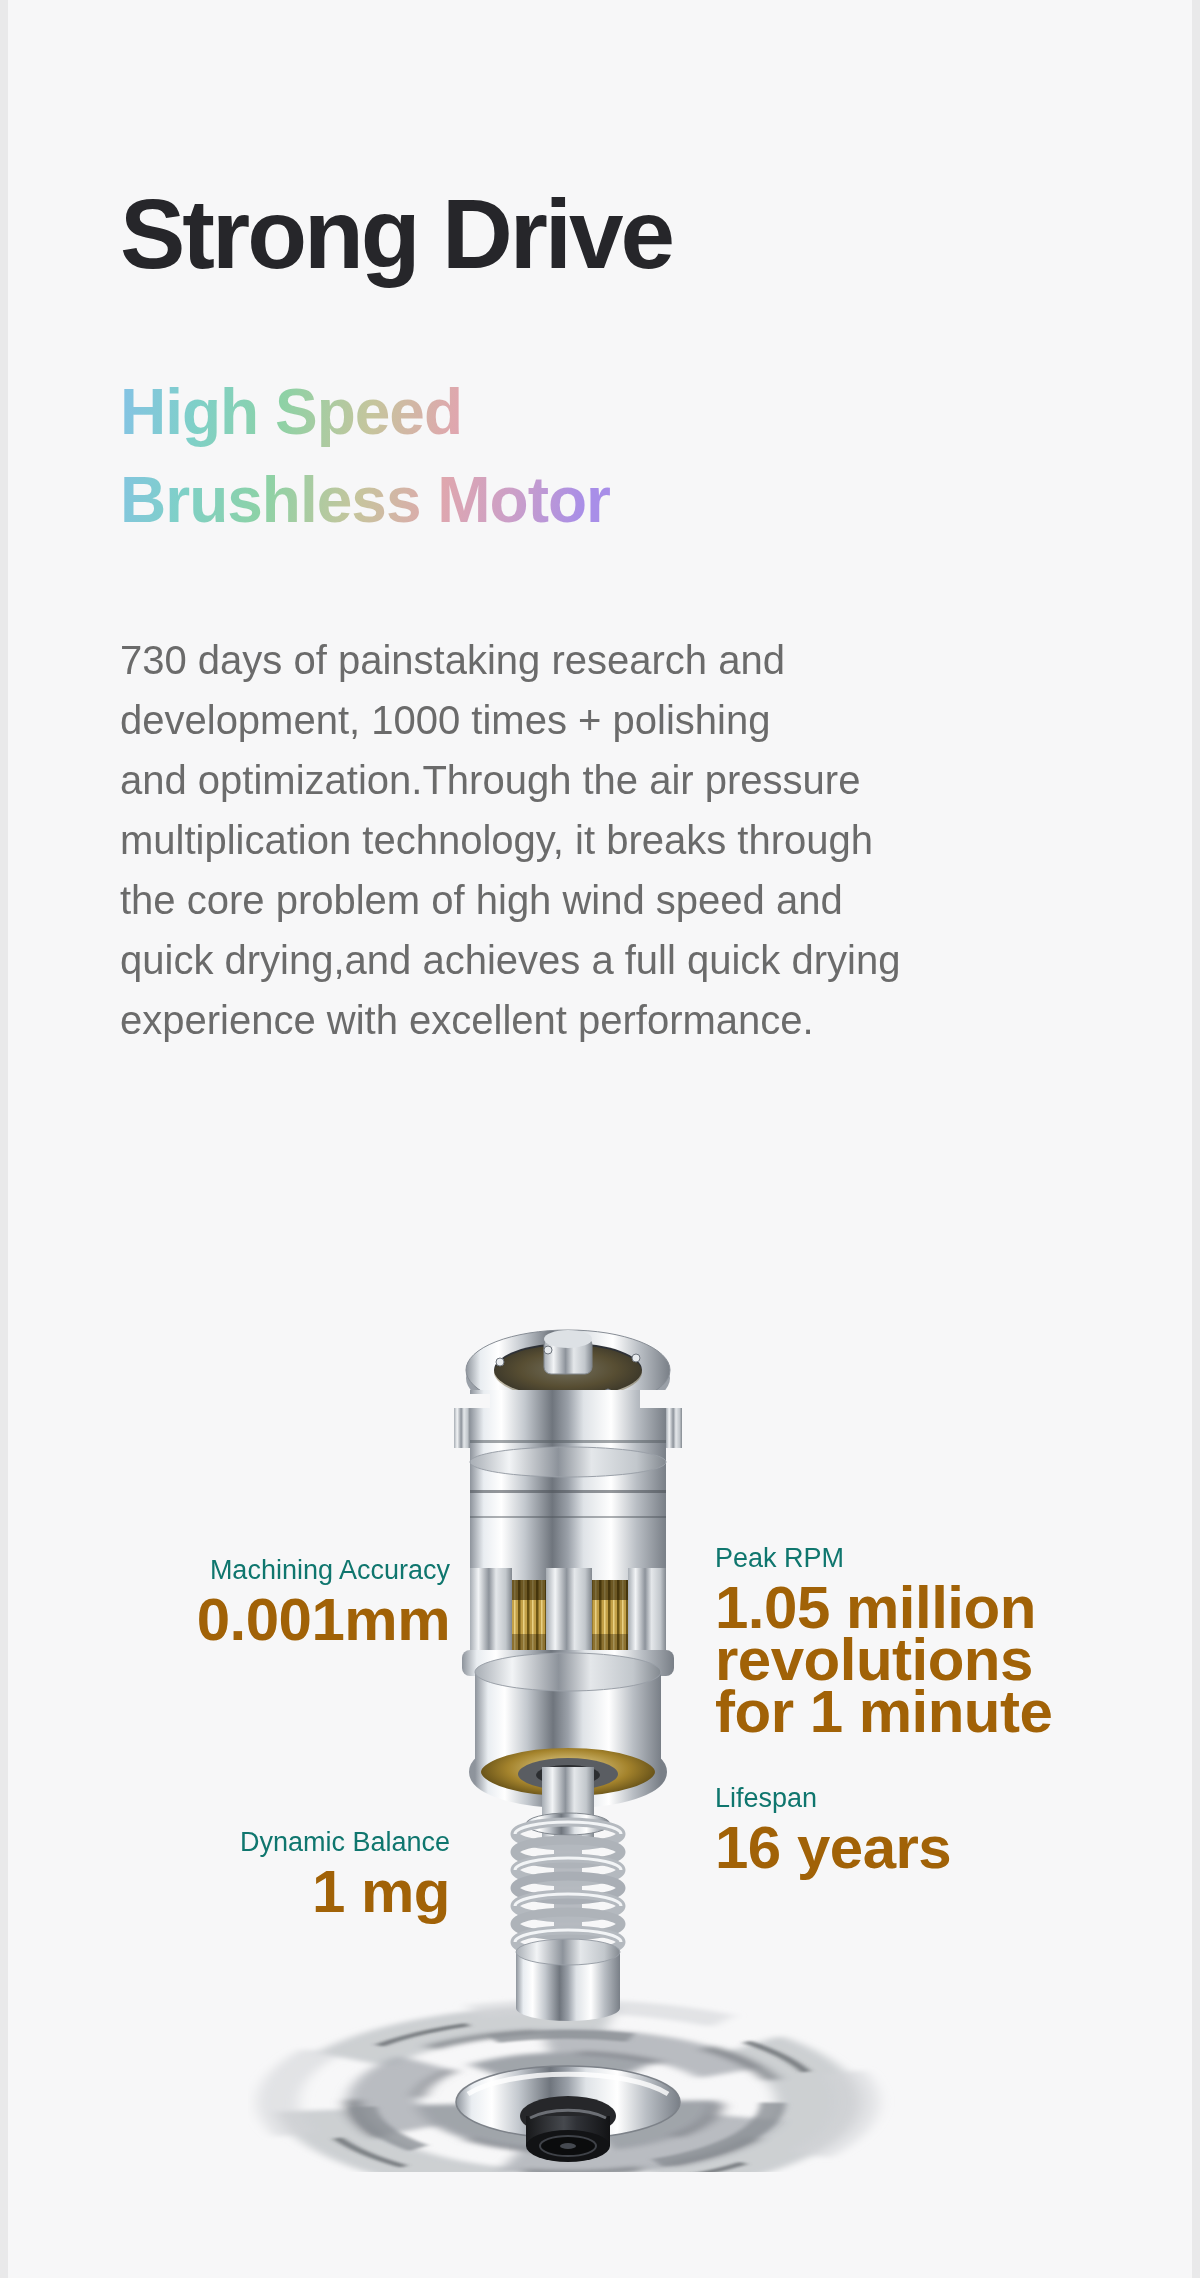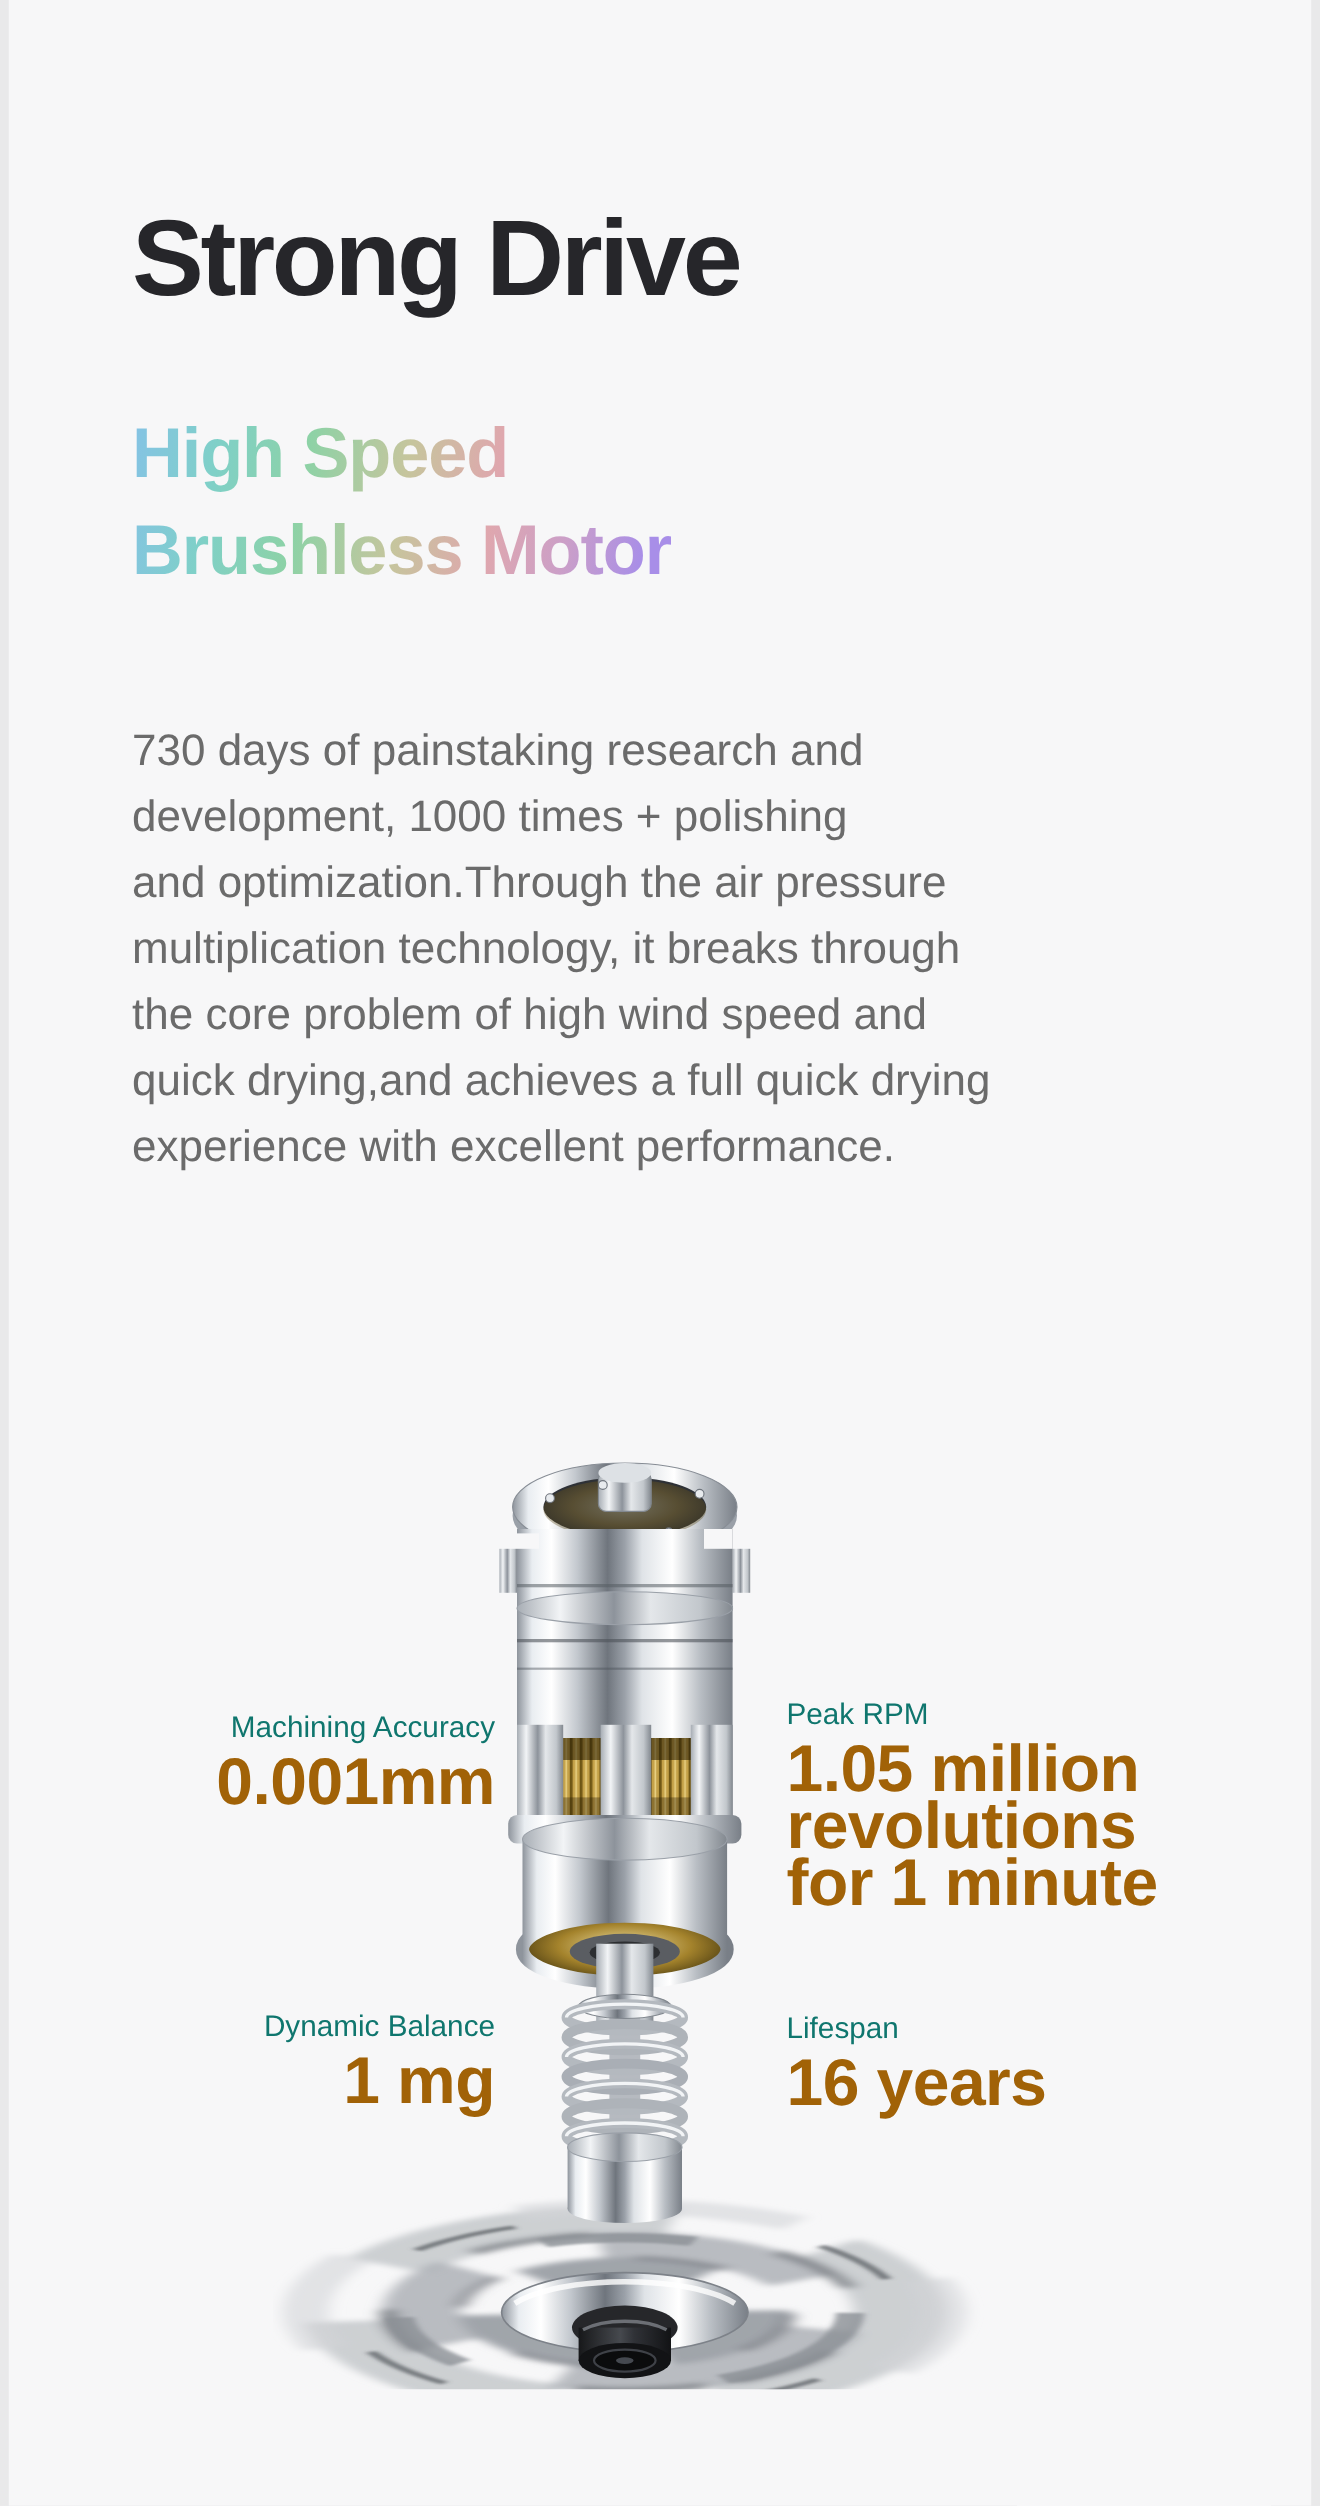--- a/index.html
+++ b/index.html
@@ -22,21 +22,21 @@
     position:absolute;left:112px;top:368px;
     margin:0;
     font-size:64px;font-weight:700;line-height:88px;
     letter-spacing:-1px;
     white-space:pre-line;
     background:linear-gradient(100deg,#85c2e6 0%,#7fd0c8 16%,#8dd2a6 32%,#c6c59d 50%,#dfa7ae 66%,#cb9fc8 80%,#a88ee8 94%);
     -webkit-background-clip:text;background-clip:text;
     color:transparent;
   }
   .description{
-    position:absolute;left:112px;top:652px;
+    position:absolute;left:112px;top:630px;
     margin:0;width:1020px;
     font-size:40px;font-weight:400;line-height:60px;
     color:#6b6b6b;
     white-space:pre-line;
   }
   .motor-wrap{position:absolute;left:240px;top:1312px;width:650px;height:860px;}
   .spec{position:absolute;}
   .spec .label{
     display:block;
     font-size:27px;line-height:36px;font-weight:400;
@@ -46,21 +46,21 @@
     display:block;margin-top:6px;
     font-size:60px;line-height:52px;font-weight:700;
     letter-spacing:-0.5px;
     color:#a16207;
   }
   .spec-left{left:140px;width:302px;text-align:right;}
   .spec-right{left:707px;width:340px;text-align:left;}
   #spec-machining{top:1552px;}
   #spec-peak{top:1540px;}
   #spec-dynamic{top:1824px;}
-  #spec-lifespan{top:1826px;}
+  #spec-lifespan{top:1780px;}
 </style>
 </head>
 <body>
 
 <div class="page">
 
   <h1 class="page-title">Strong Drive</h1>
 
   <h2 class="subtitle">High Speed
 Brushless Motor</h2>

